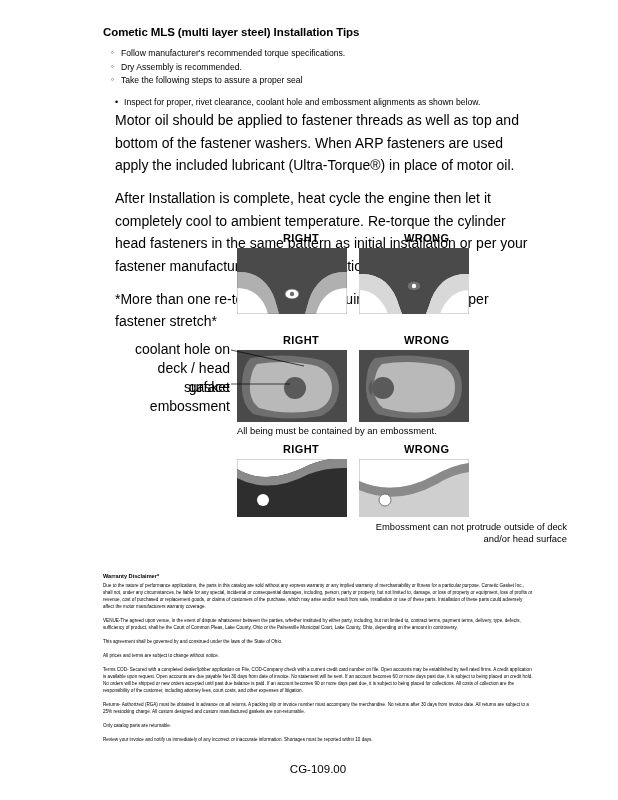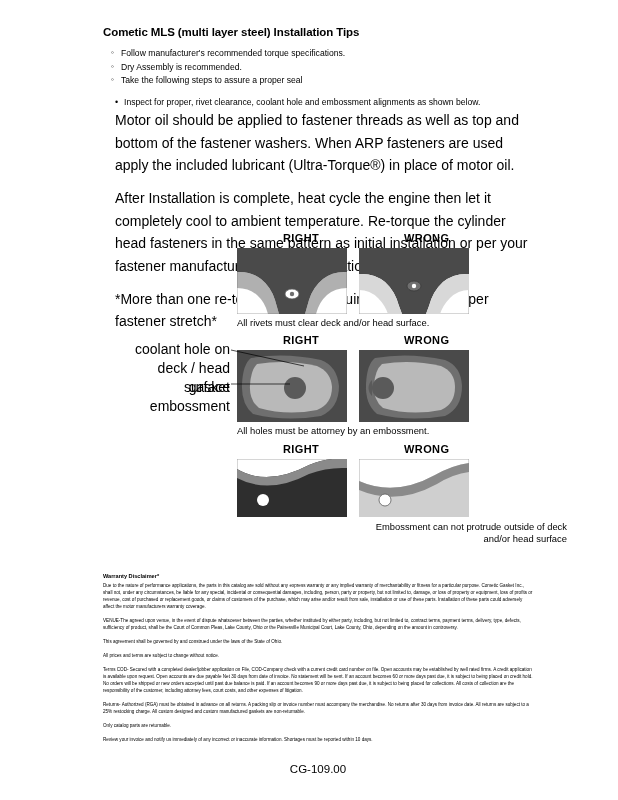--- a/index.html
+++ b/index.html
@@ -184,21 +184,20 @@
     <div class="panel" style="left:359px; top:248px; width:110px; height:66px;">
       <svg width="110" height="66" viewBox="0 0 110 66">
         <rect x="0" y="0" width="110" height="66" fill="#ffffff" stroke="#9a9a9a" stroke-width="0.8"></rect>
         <path d="M0,0 L110,0 L110,26 Q95,25 84,34 Q74,43 70,58 L67,66 L43,66 L40,58 Q36,43 26,34 Q15,25 0,26 Z" fill="#4a4a4a"></path>
         <path d="M0,26 Q15,25 26,34 Q36,43 40,58 L43,66 L67,66 L70,58 Q74,43 84,34 Q95,25 110,26 L110,42 Q99,42 91,50 Q84,57 81,66 L29,66 Q26,57 19,50 Q11,42 0,42 Z" fill="#d8d8d8"></path>
         <ellipse cx="55" cy="38" rx="7" ry="5" fill="#6f6f6f" stroke="#3a3a3a" stroke-width="0.8"></ellipse>
         <circle cx="55" cy="38" r="2.2" fill="#ffffff"></circle>
       </svg>
     </div>
 
-    <div class="fig-caption" style="left:237px; top:317px; width:300px;">All rivets must clear deck and/or head surface.</div>
 
     <div class="fig-label" style="left:283px; top:334px;">RIGHT</div>
     <div class="fig-label" style="left:404px; top:334px;">WRONG</div>
 
     <div class="panel" style="left:237px; top:350px; width:110px; height:72px;">
       <svg width="110" height="72" viewBox="0 0 110 72">
         <rect x="0" y="0" width="110" height="72" fill="#ffffff" stroke="#9a9a9a" stroke-width="0.8"></rect>
         <path d="M0,0 L110,0 L110,72 L0,72 Z" fill="#4a4a4a"></path>
         <path d="M14,8 Q48,2 84,10 Q100,16 102,36 Q102,58 84,66 Q48,72 16,64 Q4,54 5,34 Q6,14 14,8 Z" fill="#6f6f6f"></path>
         <path d="M20,14 Q50,9 80,16 Q94,22 95,37 Q95,54 80,60 Q50,66 22,58 Q12,50 13,35 Q14,20 20,14 Z" fill="#b9b9b9"></path>
@@ -218,21 +217,21 @@
     </div>
 
     <div class="callout" style="left:120px; top:340px; width:110px;">coolant hole on<br>deck / head surface</div>
     <div class="callout" style="left:120px; top:378px; width:110px;">gasket embossment</div>
 
     <svg class="panel" style="left:228px; top:338px; width:95px; height:60px; border:none; background:transparent;" width="95" height="60">
       <line x1="3" y1="12" x2="76" y2="28" stroke="#000" stroke-width="0.7"></line>
       <line x1="3" y1="46" x2="62" y2="46" stroke="#000" stroke-width="0.7"></line>
     </svg>
 
-    <div class="fig-caption" style="left:237px; top:425px; width:320px;">All holes must be attorney by an embossment.</div>
+    <div class="fig-caption" style="left:237px; top:425px; width:320px;">All being must be contained by an embossment.</div>
 
     <div class="fig-label" style="left:283px; top:443px;">RIGHT</div>
     <div class="fig-label" style="left:404px; top:443px;">WRONG</div>
 
     <div class="panel" style="left:237px; top:459px; width:110px; height:58px;">
       <svg width="110" height="58" viewBox="0 0 110 58">
         <rect x="0" y="0" width="110" height="58" fill="#ffffff" stroke="#9a9a9a" stroke-width="0.8"></rect>
         <path d="M0,10 Q30,28 72,6 Q92,-2 110,0 L110,58 L0,58 Z" fill="#2e2e2e"></path>
         <path d="M0,10 Q30,28 72,6 Q92,-2 110,0 L110,9 Q90,8 72,15 Q32,36 0,19 Z" fill="#8a8a8a"></path>
         <circle cx="26" cy="41" r="6" fill="#ffffff"></circle>

